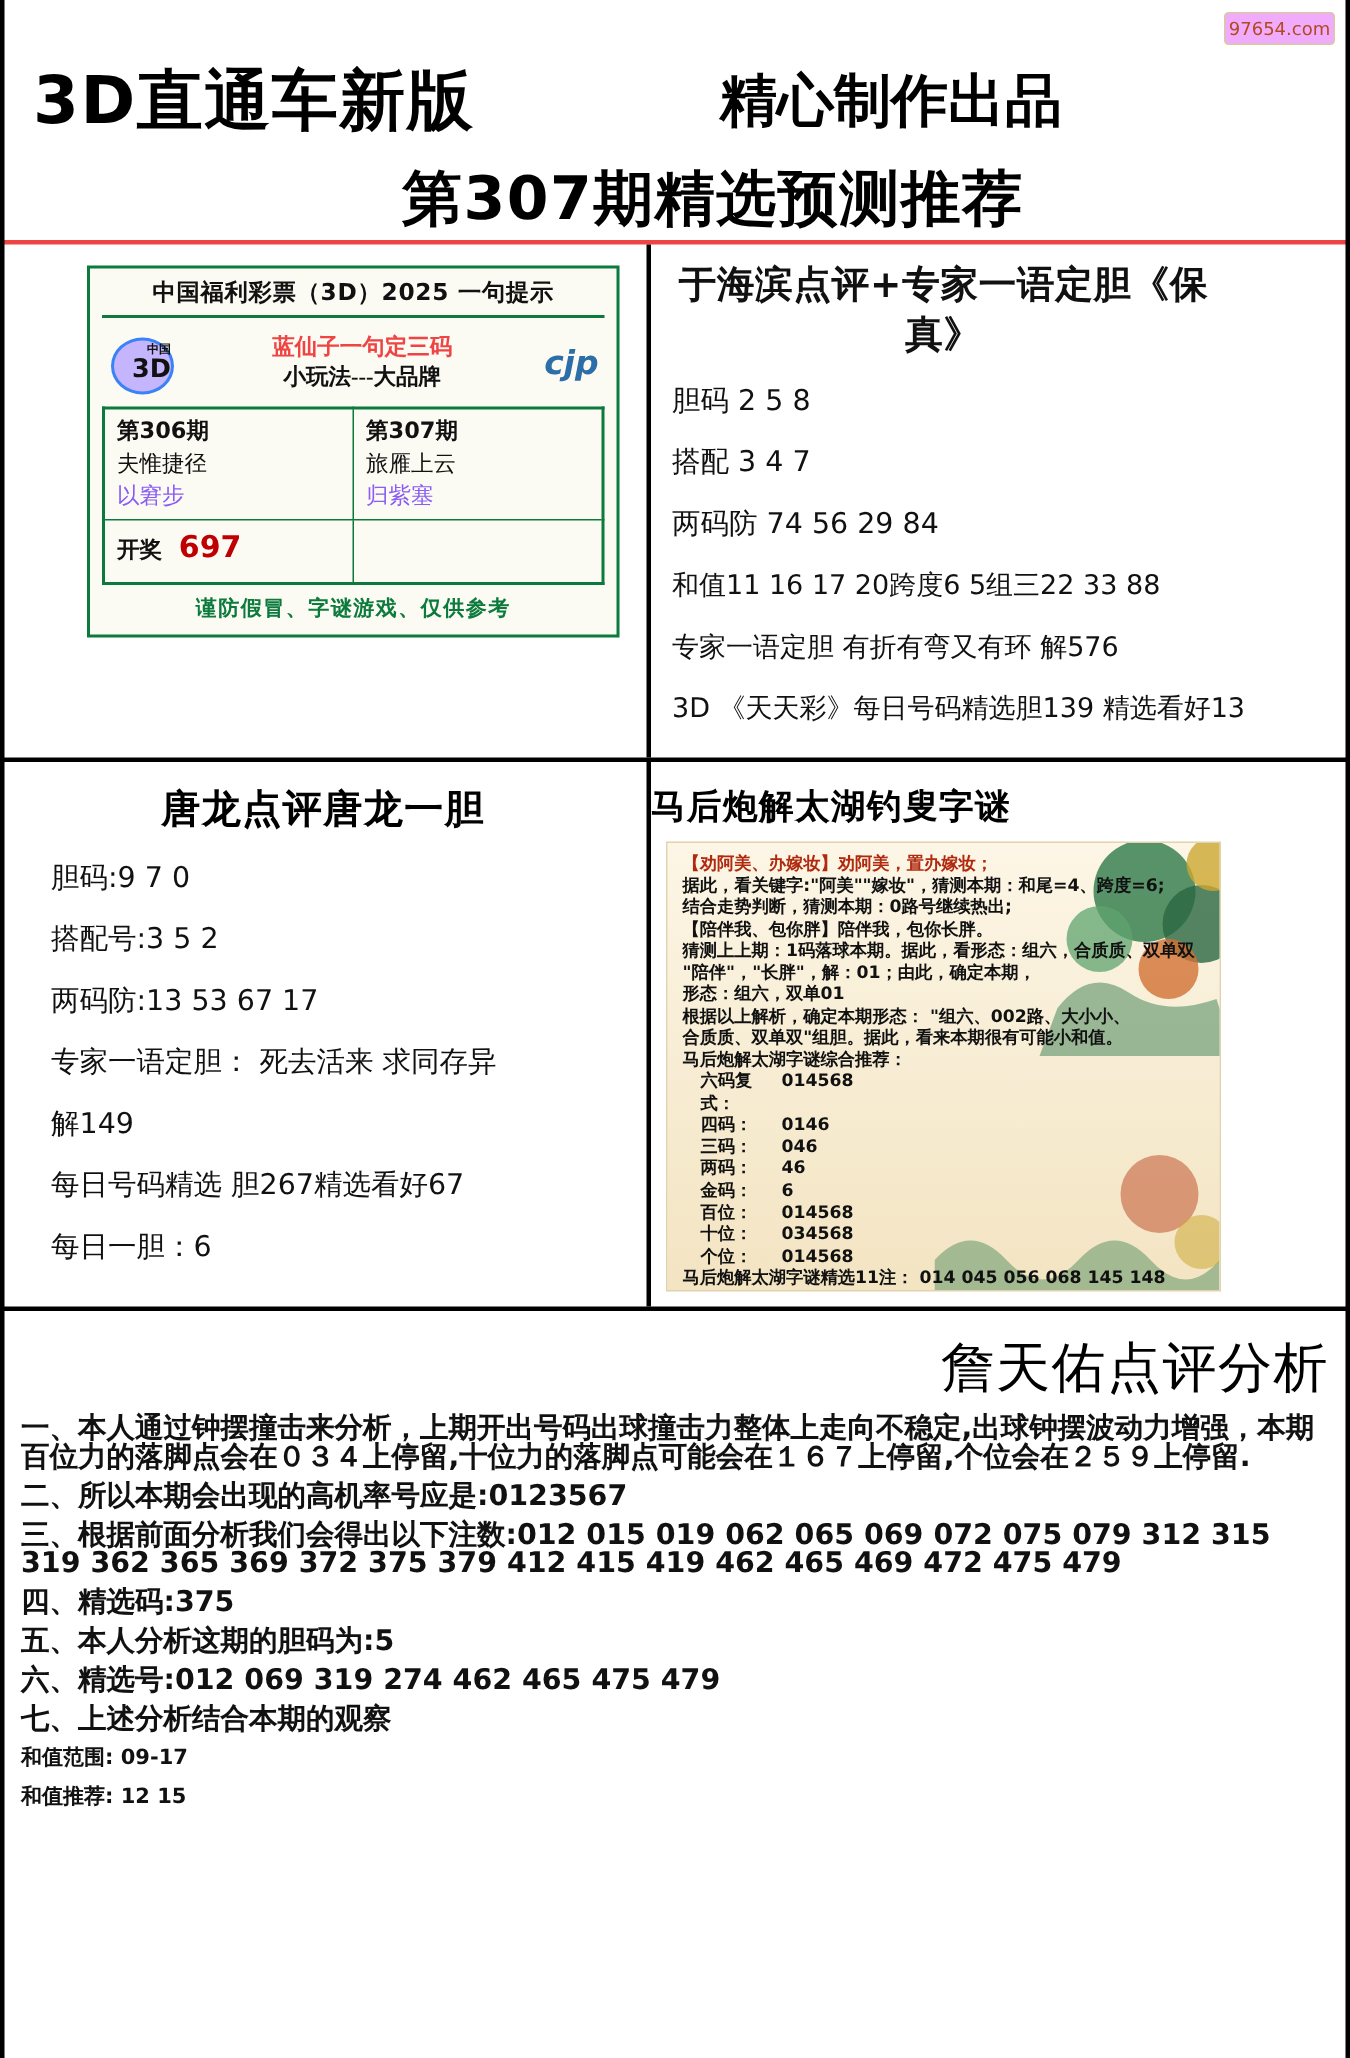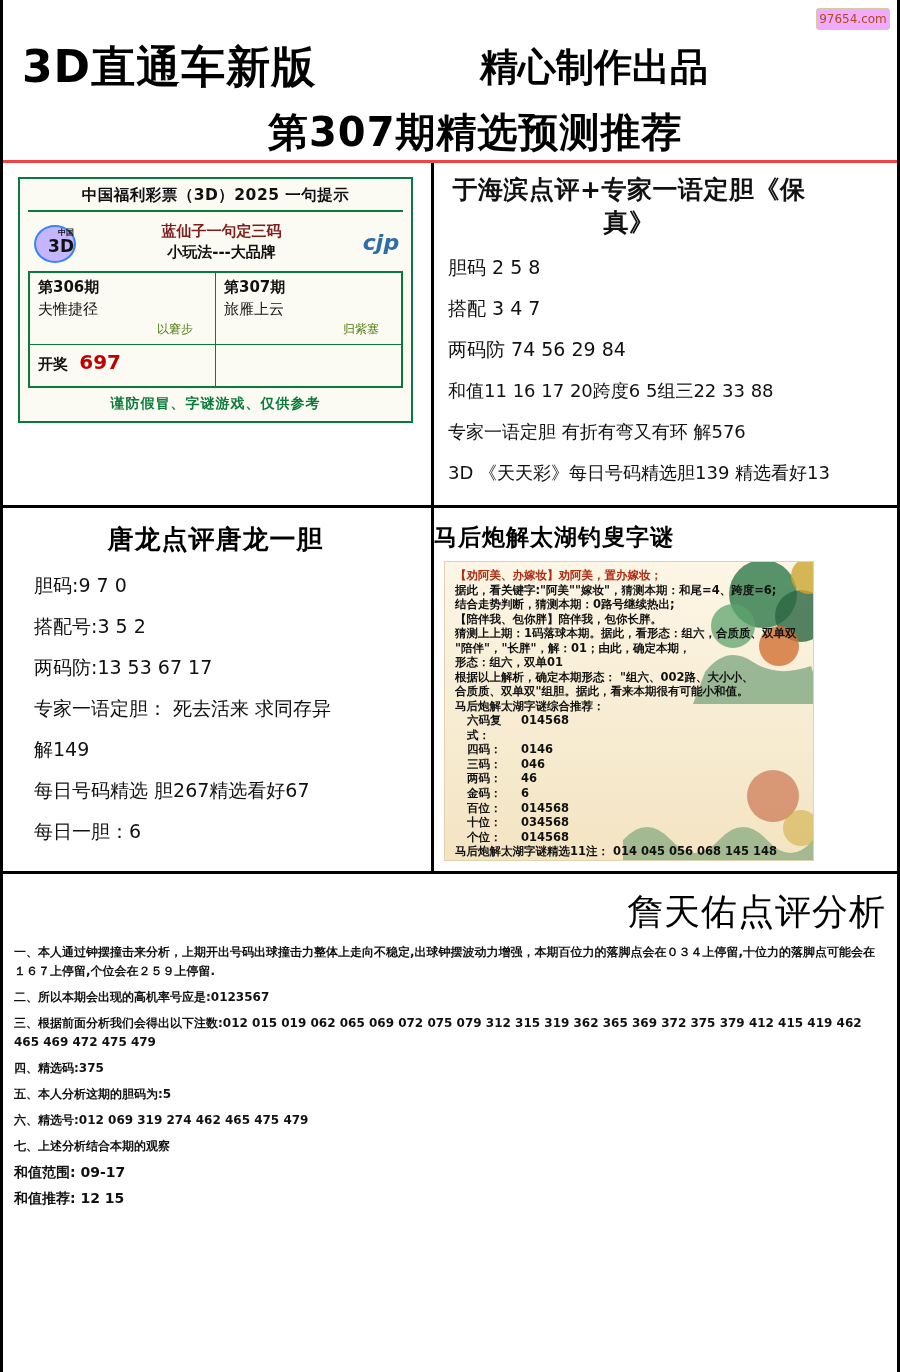--- a/index.html
+++ b/index.html
@@ -82,20 +82,21 @@
   }
   .col-right {
     width: 390px;
     box-sizing: border-box;
     position: relative;
   }
 
   
   .wl-wrap {
     padding: 14px 18px 16px 18px;
+    margin-left: 40px;
   }
   .wl-card {
     border: 2px solid #0c7a3c;
     background: #fbfbf3;
     padding: 6px 8px 8px 8px;
     position: relative;
   }
   .wl-top {
     text-align: center;
     font-size: 15.5px;
@@ -149,24 +150,24 @@
     font-size: 17px;
     line-height: 22px;
   }
   .wl-slogans {
     flex: 1 1 auto;
     text-align: center;
   }
   .wl-slogans div {
     font-size: 15px;
     font-weight: bold;
-    color: #7f1d1d;
+    color: #ef4444;
     line-height: 21px;
   }
-  .wl-slogans div.s2 { color: #111; }
+  .wl-slogans div.s2 { color: #111; font-family: Liberation Serif, serif; }
   .wl-cjp {
     width: 40px;
     flex: 0 0 40px;
     text-align: center;
     color: #2c6ea8;
     font-size: 22px;
     font-weight: bold;
     font-style: italic;
   }
   .wl-table {
@@ -185,24 +186,23 @@
     font-size: 15px;
     font-weight: bold;
     color: #111;
   }
   .wl-line1 {
     font-size: 15px;
     color: #111;
     margin-top: 3px;
   }
   .wl-line2 {
-    font-size: 12px;
-    color: #4d7c0f;
+    font-size: 15px;
+    color: #8b5cf6;
     margin-top: 2px;
-    text-align: right;
     padding-right: 14px;
   }
   .wl-open {
     font-size: 15px;
     font-weight: bold;
   }
   .wl-open .kj { color: #111; }
   .wl-open .nums {
     color: #c00000;
     font-size: 20px;
@@ -312,21 +312,21 @@
   }
   .zty-title {
     font-size: 36px;
     font-weight: normal;
     padding: 4px 0 6px 8px;
     letter-spacing: 1px;
     text-align: right;
   }
   .zty p {
     margin: 0 0 7px 0;
-    font-size: 12px;
+    font-size: 19px;
     line-height: 19px;
     font-weight: bold;
     color: #111;
   }
   .zty .big { font-size: 14px; }
   .page-border {
     position: absolute;
     left: 0; top: 0;
     width: 900px;
     height: 1372px;

